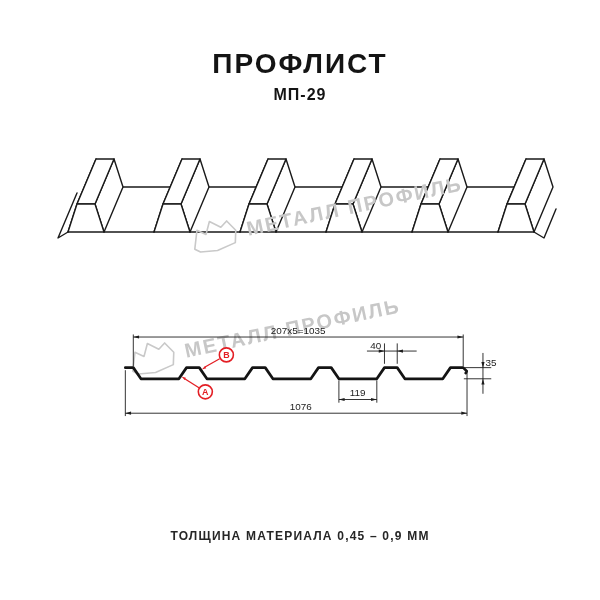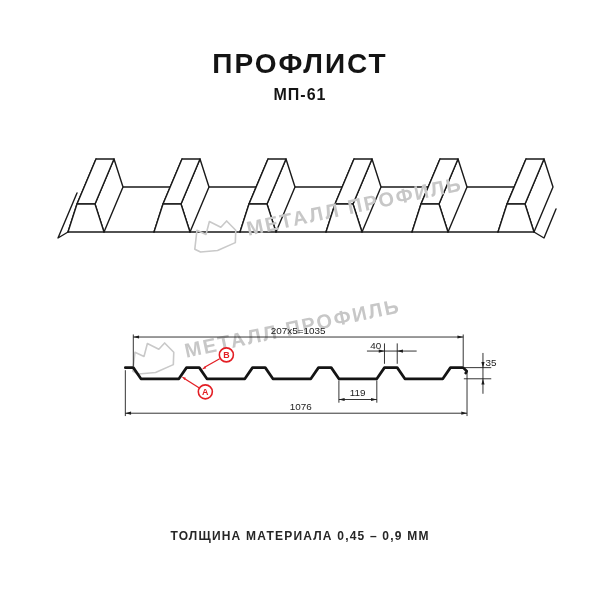--- a/index.html
+++ b/index.html
@@ -44,21 +44,21 @@
   .marker-circle{fill:#ffffff;stroke:#e31e24;stroke-width:5;}
   .marker-letter{font-family:"Liberation Sans",sans-serif;font-size:28px;font-weight:700;fill:#e31e24;text-anchor:middle;}
   .leader{fill:none;stroke:#e31e24;stroke-width:4;}
   .leader-head{fill:#e31e24;stroke:none;}
   .logo-sketch{fill:none;stroke:#c9c9c9;stroke-width:1.6;stroke-linejoin:round;}
 </style>
 </head>
 <body>
 
 <div class="title">ПРОФЛИСТ</div>
-<div class="subtitle">МП-61</div>
+<div class="subtitle">МП-29</div>
 
 <svg class="persp" width="510" height="120" viewBox="0 0 510 120">
 
   <path class="p-line" d="M52,90 H102 M138,90 H188 M224,90 H274 M310,90 H360 M396,90 H446"></path>
 
   <path class="p-line" d="M71,45 H121 M157,45 H207 M243,45 H293 M329,45 H379 M415,45 H465"></path>
 
   <path class="p-line" d="M16,90 L6,96 L25,51"></path>
 
   <g>

